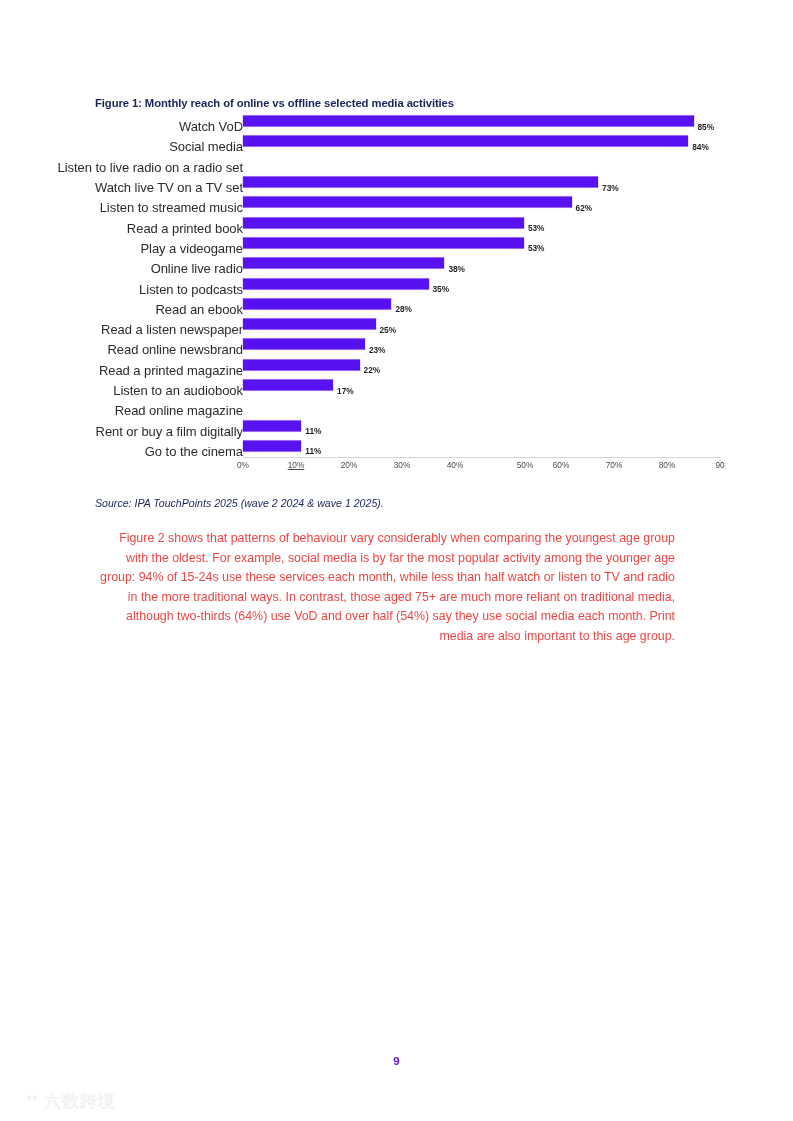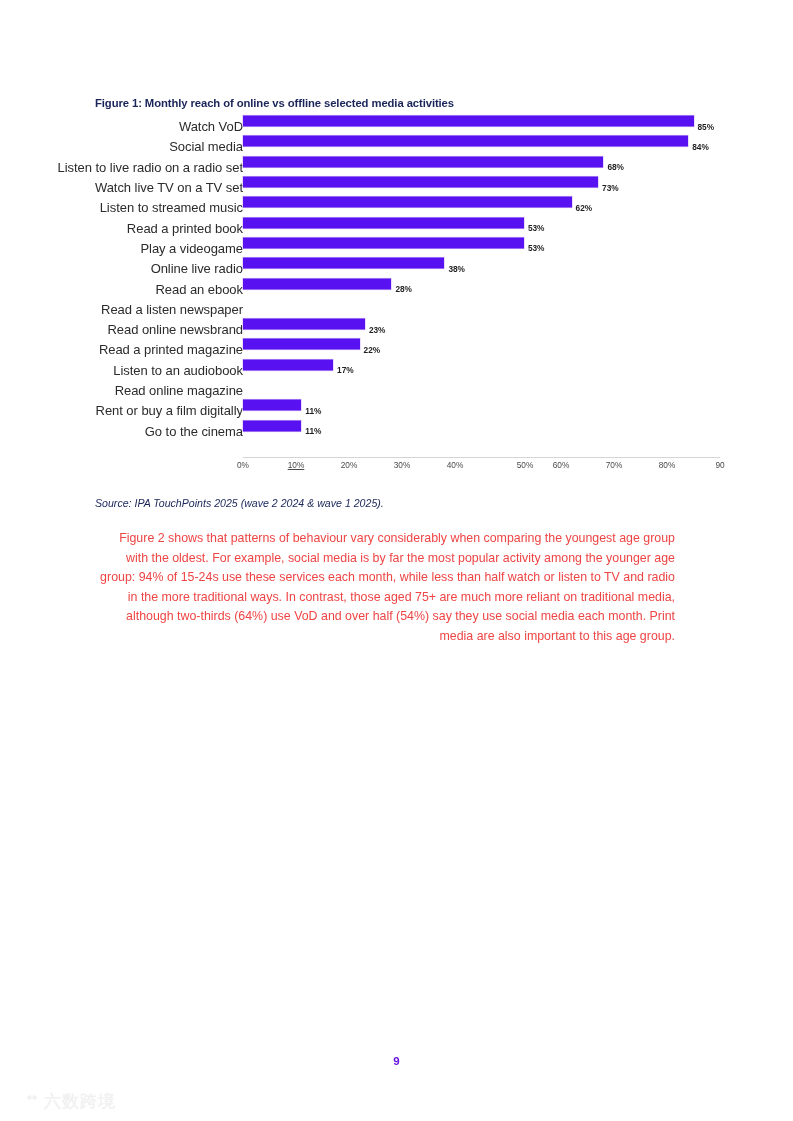--- a/index.html
+++ b/index.html
@@ -191,24 +191,20 @@
         </div>
         <div class="chart-row">
           <span class="cat-label">Social media</span>
           <div class="bar-wrap">
             <div class="bar" style="width: 445.2px; background: rgb(88, 17, 240);"></div>
             <span class="bar-value" style="left: 449.2px;">84%</span>
           </div>
         </div>
         <div class="chart-row">
           <span class="cat-label">Listen to live radio on a radio set</span>
-          <div class="bar-wrap">
-            <div class="bar" style="width: 360.4px; background: rgb(88, 17, 240);"></div>
-            <span class="bar-value" style="left: 364.4px;">68%</span>
-          </div>
         </div>
         <div class="chart-row">
           <span class="cat-label">Watch live TV on a TV set</span>
           <div class="bar-wrap">
             <div class="bar" style="width: 355.1px; background: rgb(88, 17, 240);"></div>
             <span class="bar-value" style="left: 359.1px;">73%</span>
           </div>
         </div>
         <div class="chart-row">
           <span class="cat-label">Listen to streamed music</span>
@@ -232,28 +228,39 @@
           </div>
         </div>
         <div class="chart-row">
           <span class="cat-label">Online live radio</span>
           <div class="bar-wrap">
             <div class="bar" style="width: 201.4px; background: rgb(88, 17, 240);"></div>
             <span class="bar-value" style="left: 205.4px;">38%</span>
           </div>
         </div>
         <div class="chart-row">
+          <span class="cat-label">Listen to podcasts</span>
+          <div class="bar-wrap">
+            <div class="bar" style="width: 185.5px; background: rgb(88, 17, 240);"></div>
+            <span class="bar-value" style="left: 189.5px;">35%</span>
+          </div>
+        </div>
+        <div class="chart-row">
           <span class="cat-label">Read an ebook</span>
           <div class="bar-wrap">
             <div class="bar" style="width: 148.4px; background: rgb(88, 17, 240);"></div>
             <span class="bar-value" style="left: 152.4px;">28%</span>
           </div>
         </div>
         <div class="chart-row">
           <span class="cat-label">Read a listen newspaper</span>
+          <div class="bar-wrap">
+            <div class="bar" style="width: 132.5px; background: rgb(88, 17, 240);"></div>
+            <span class="bar-value" style="left: 136.5px;">25%</span>
+          </div>
         </div>
         <div class="chart-row">
           <span class="cat-label">Read online newsbrand</span>
           <div class="bar-wrap">
             <div class="bar" style="width: 121.9px; background: rgb(88, 17, 240);"></div>
             <span class="bar-value" style="left: 125.9px;">23%</span>
           </div>
         </div>
         <div class="chart-row">
           <span class="cat-label">Read a printed magazine</span>

